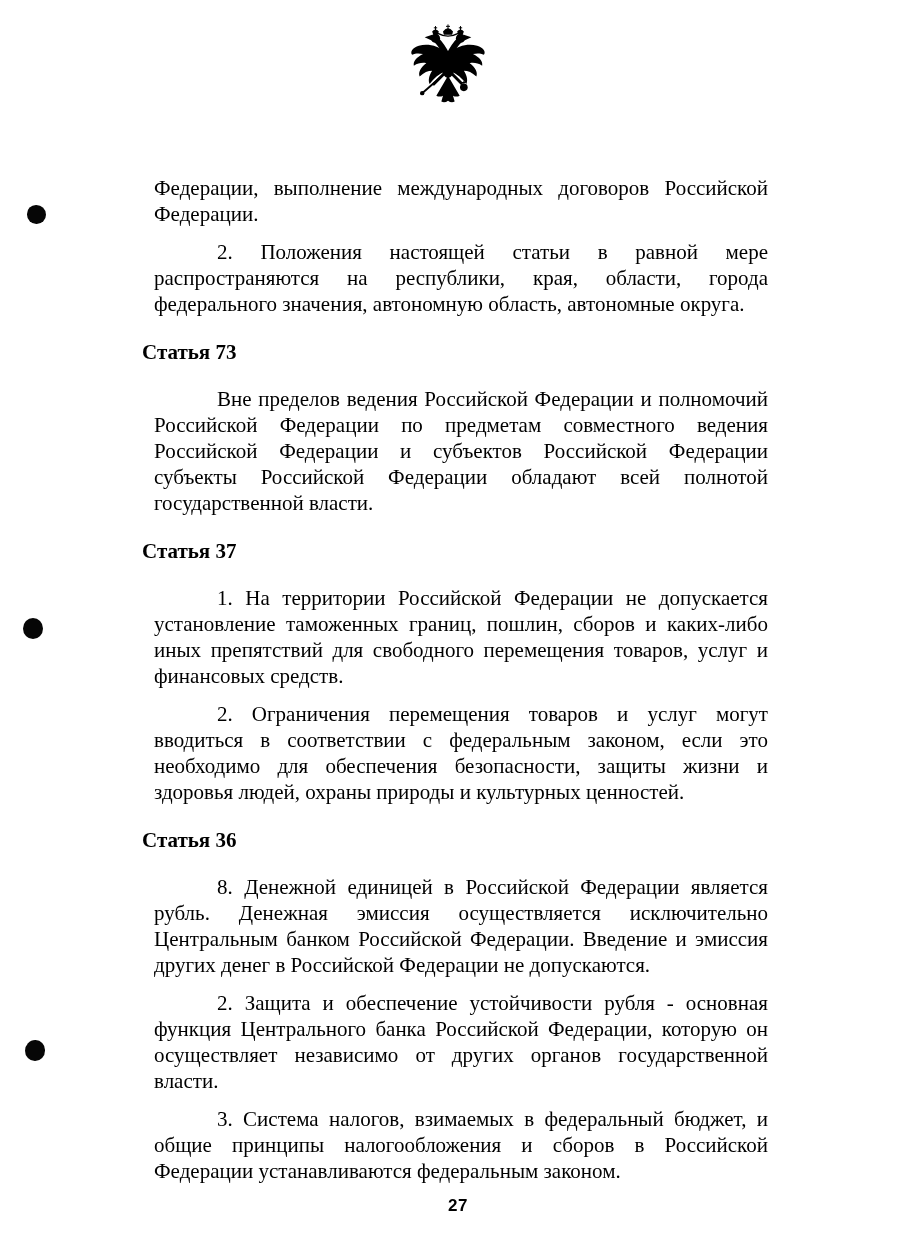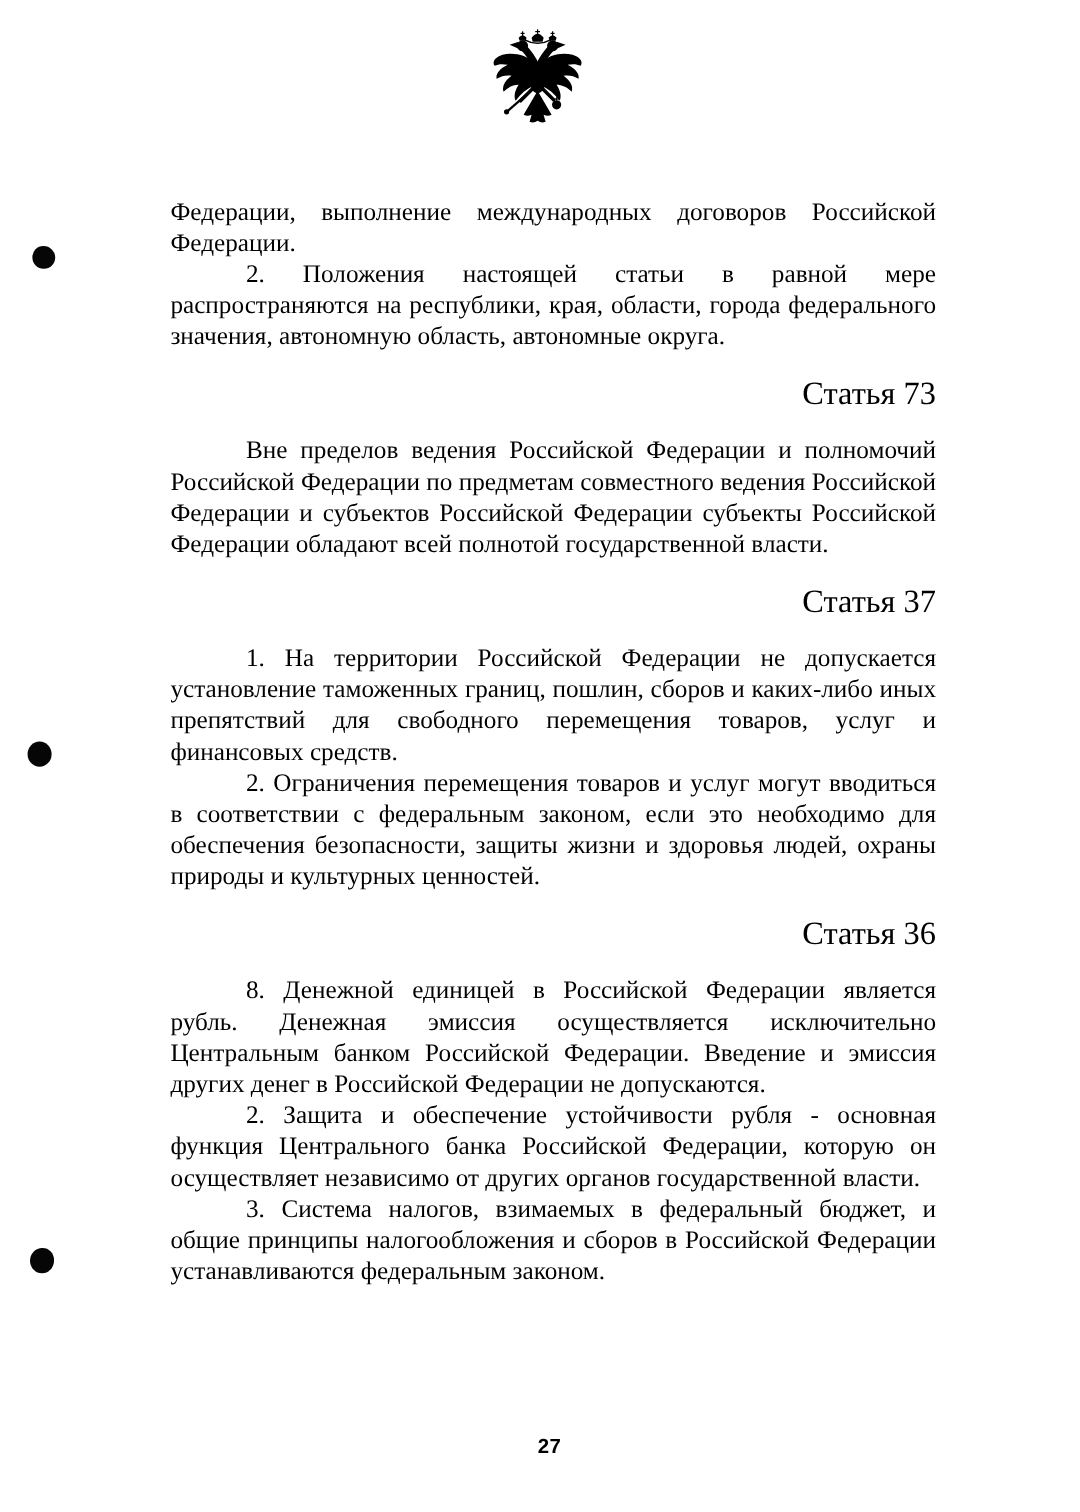--- a/index.html
+++ b/index.html
@@ -32,29 +32,29 @@
   
   .content {
     position: absolute;
     left: 142px; top: 163px;
     width: 638px;
     font-size: 21px;
     line-height: 26px;
     text-align: justify;
   }
   .content p {
-    margin: 0;
+    margin: 12px;
     text-indent: 63px;
   }
   .content p.continuation { text-indent: 0; }
   .article-heading {
-    font-size: 27px;
+    font-size: 21px;
     line-height: 26px;
-    font-weight: normal;
-    text-align: right;
+    font-weight: bold;
+    text-align: left;
     margin: 22px 0 21px 0;
   }
 
   
   .page-number {
     position: absolute;
     left: 0; right: 0;
     top: 1196px;
     text-align: center;
     font-family: "Liberation Sans", sans-serif;

